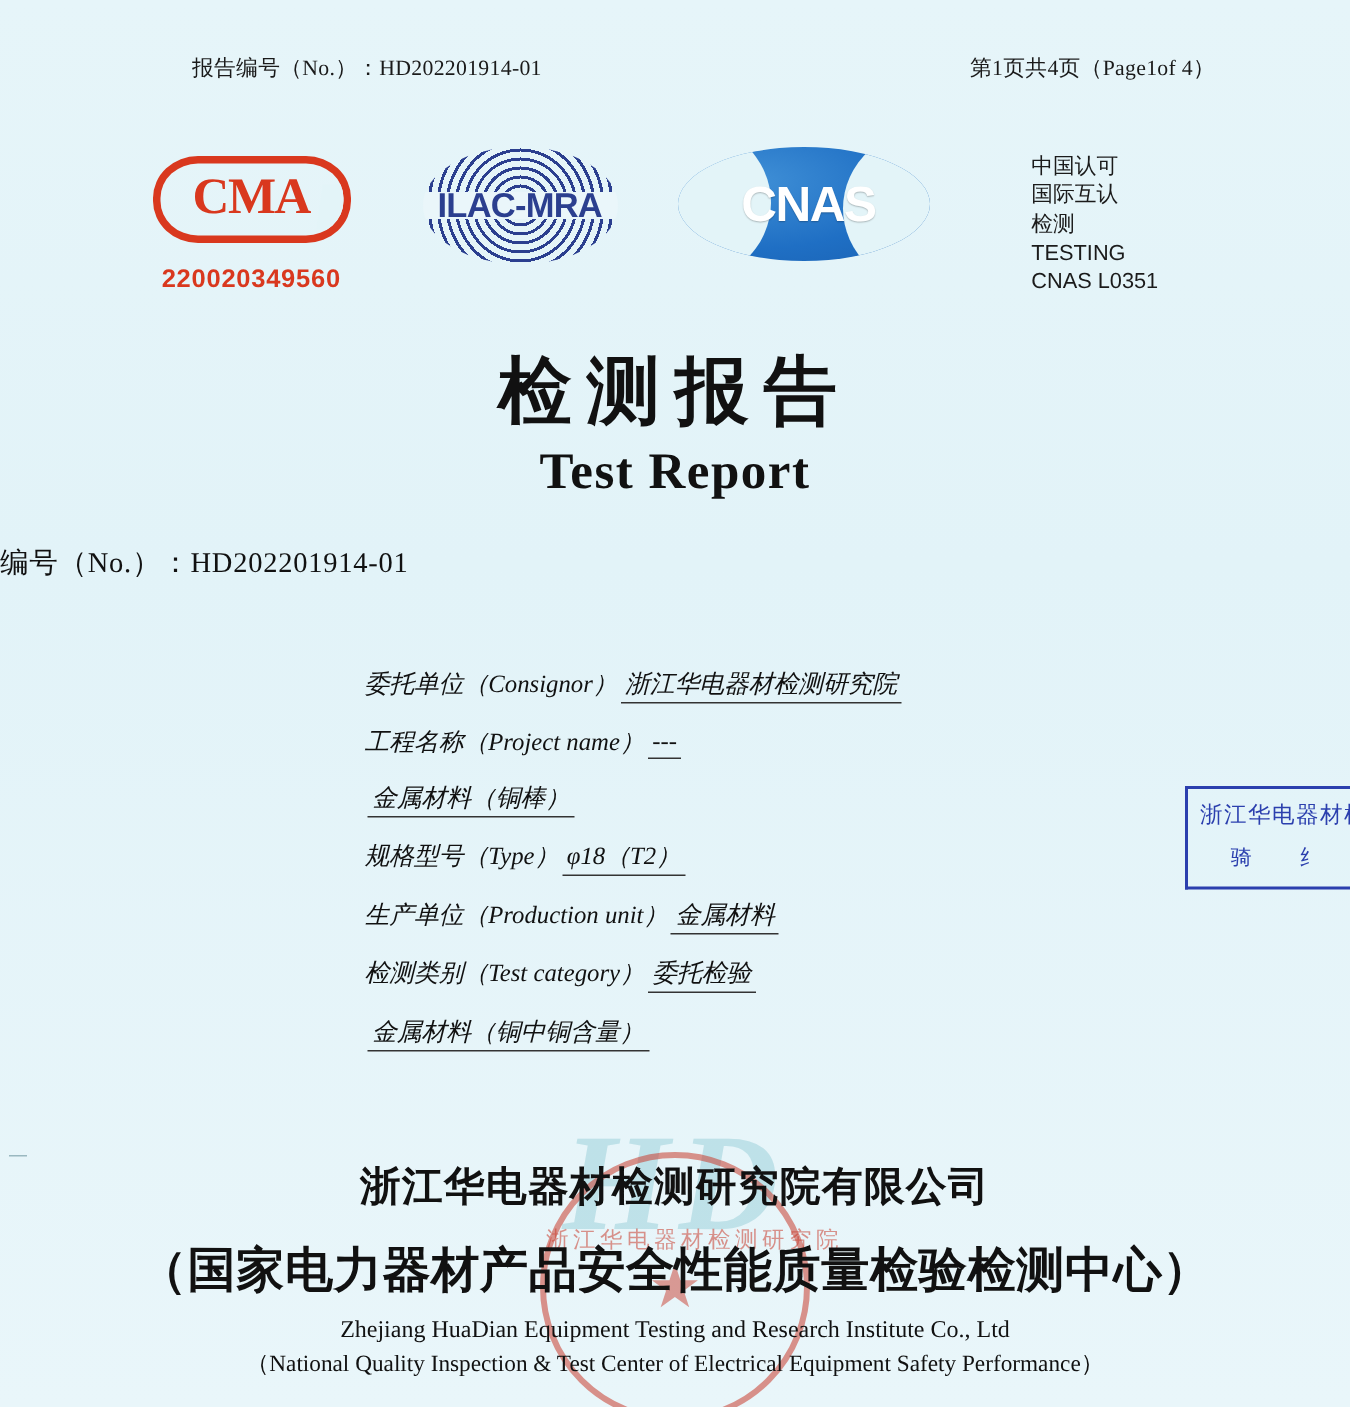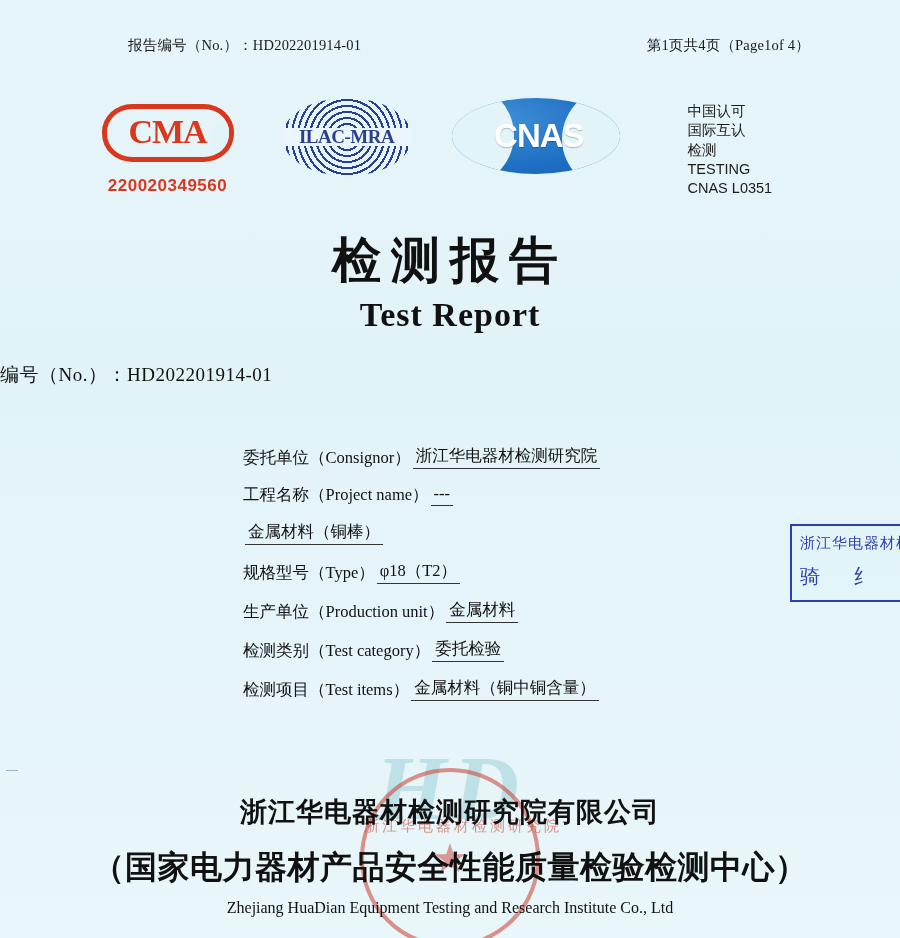--- a/index.html
+++ b/index.html
@@ -100,23 +100,23 @@
   .ilac-oval:before{
     content:"";
     position:absolute; left:0; right:0; top:38%;
     height:24%;
     background:#eaf6fa;
   }
   .ilac-label {
     position:absolute;
     top:50%; left:50%;
     transform: translate(-50%,-50%);
-    font-family: Liberation Serif, serif;
-    font-weight: bold;
-    font-size: 19px;
+    font-family: Liberation Sans, sans-serif;
+    font-weight: bold;
+    font-size: 23px;
     color:#2b3f8f;
     letter-spacing:-.5px;
     white-space:nowrap;
   }
 
   .cnas-wrap { width: 170px; }
   .cnas-oval {
     width: 168px; height: 76px;
     border-radius: 50%;
     margin: 0 auto;
@@ -199,24 +199,25 @@
 
   
   .fields {
     position: absolute;
     top: 445px;
     left: 243px;
     width: 520px;
   }
   .field-row {
     display: flex;
-    align-items: flex-end;
+    align-items: flex-start;
     margin-bottom: 15px;
     font-size: 16.5px;
     white-space: nowrap;
+    font-style: italic;
   }
   .field-label { color: #111; }
   .field-value {
     color: #111;
     border-bottom: 1px solid #333;
     padding: 0 3px 1px 3px;
     margin-left: 2px;
   }
 
   
@@ -276,24 +277,24 @@
     background: rgba(227,244,248,.2);
     overflow: hidden;
   }
   .side-stamp .line1 {
     font-size: 15px;
     letter-spacing: 1px;
     white-space: nowrap;
   }
   .side-stamp .line2 {
     margin-top: 10px;
-    font-size: 20px;
+    font-size: 14px;
     letter-spacing: 14px;
     white-space: nowrap;
-    text-align: left;
+    text-align: right;
   }
 
   
   .footer {
     position: absolute;
     bottom: 18px;
     left: 0; width: 100%;
     text-align: center;
   }
   .footer .f1 {
@@ -403,21 +404,20 @@
       <span class="field-label">生产单位（Production unit）</span>
       <span class="field-value">金属材料</span>
     </div>
 
     <div class="field-row">
       <span class="field-label">检测类别（Test category）</span>
       <span class="field-value">委托检验</span>
     </div>
 
     <div class="field-row">
-      <span class="field-label">检测项目（Test items）</span>
       <span class="field-value">金属材料（铜中铜含量）</span>
     </div>
   </div>
 
   <div class="wm-text">HD</div>
   <div class="wm-stamp">
     <div class="ring-text">浙江华电器材检测研究院</div>
     <div class="star">★</div>
   </div>
 
@@ -425,15 +425,16 @@
     <div class="line1">浙江华电器材检</div>
     <div class="line2">骑 纟</div>
   </div>
 
   <div class="edge-mark"></div>
 
   <div class="footer">
     <div class="f1">浙江华电器材检测研究院有限公司</div>
     <div class="f2">（国家电力器材产品安全性能质量检验检测中心）</div>
     <div class="f3">Zhejiang HuaDian Equipment Testing and Research Institute Co., Ltd</div>
+    <div class="f4">（National Quality Inspection &amp; Test Center of Electrical Equipment Safety Performance）</div>
   </div>
 
 </div>
 
 </body></html>

